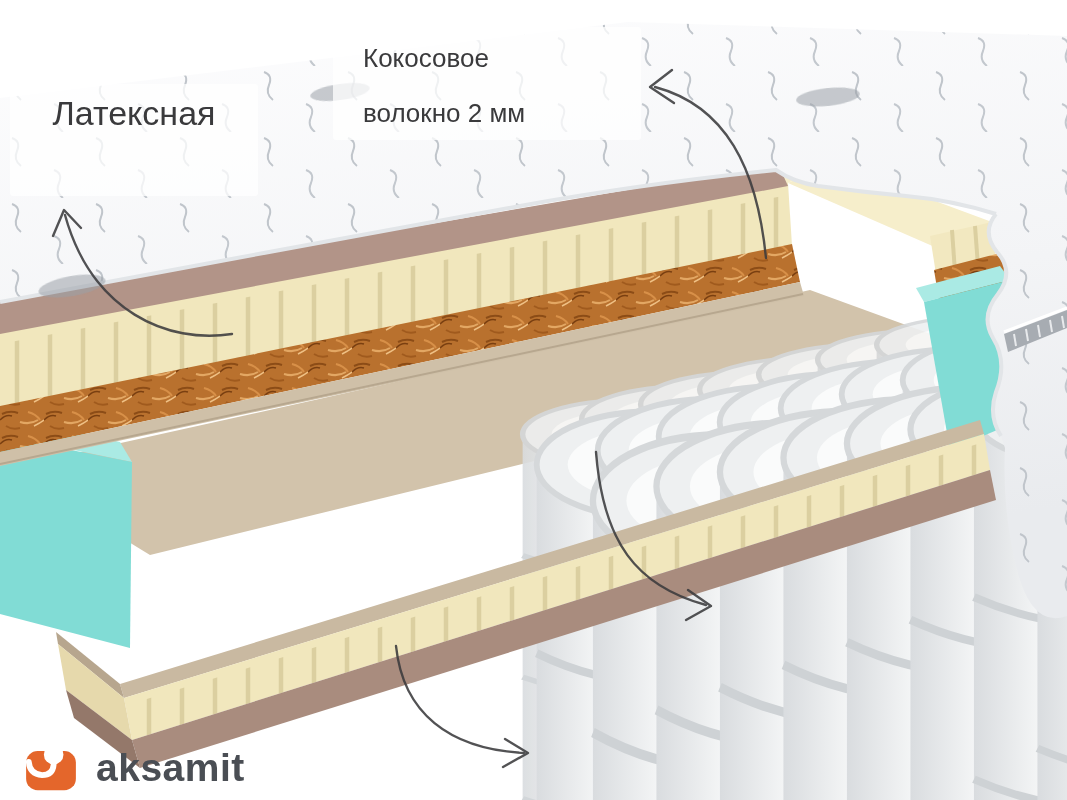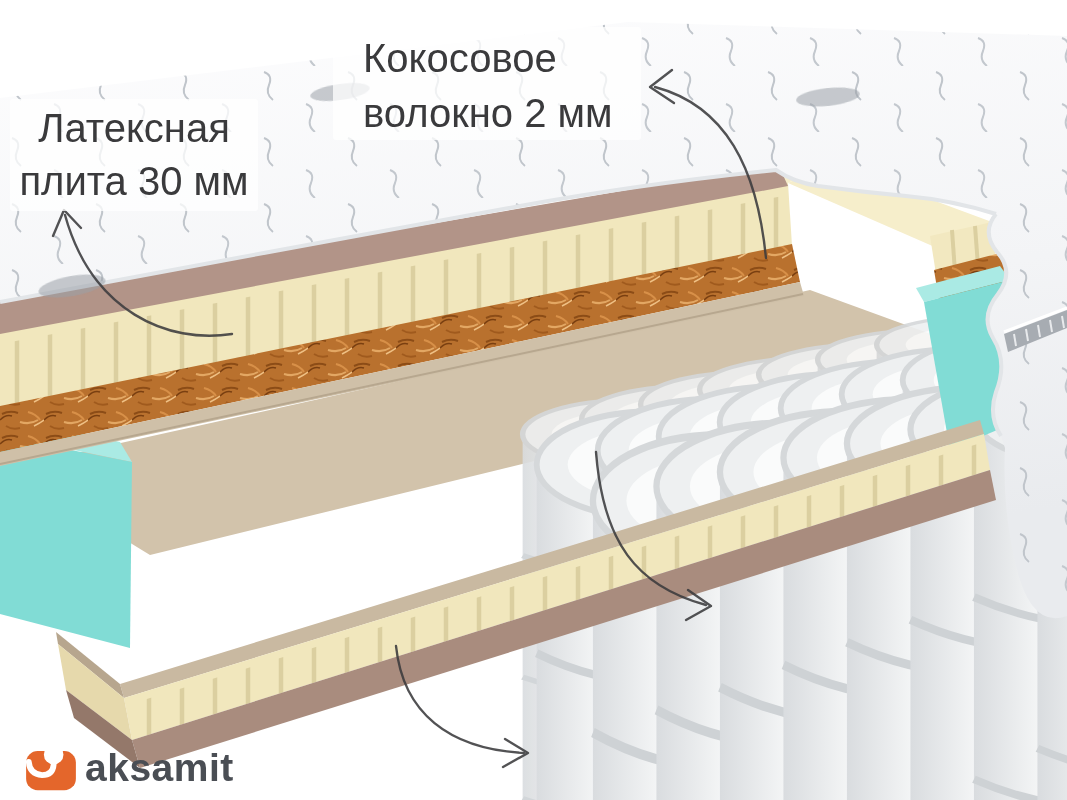--- a/index.html
+++ b/index.html
@@ -1,27 +1,27 @@
 <!DOCTYPE html>
 <html><head>
 <meta charset="utf-8">
 <style>
   html,body{margin:0;padding:0;background:#fff;}
   #stage{position:relative;width:1067px;height:800px;background:#ffffff;overflow:hidden;
          font-family:"Liberation Sans",sans-serif;}
   #stage svg.scene{position:absolute;left:0;top:0;}
   .callout{position:absolute;color:#3a3a3c;}
   .callout .ln{display:block;}
-  #c-latex-top{left:10px;top:99px;width:248px;height:112px;background:rgba(255,255,255,.75);
-    border-radius:3px;text-align:center;font-size:40px;line-height:53px;padding-top:3px;box-sizing:border-box;}
+  #c-latex-top{left:10px;top:84px;width:248px;height:112px;background:rgba(255,255,255,.75);
+    border-radius:3px;text-align:center;font-size:34px;line-height:53px;padding-top:3px;box-sizing:border-box;}
   #c-coconut{left:333px;top:27px;width:308px;height:113px;background:rgba(255,255,255,.75);
-    border-radius:3px;font-size:40px;line-height:55px;padding:4px 0 0 30px;box-sizing:border-box;}
+    border-radius:3px;font-size:26px;line-height:55px;padding:4px 0 0 30px;box-sizing:border-box;}
   #c-springs{left:725px;top:553px;font-size:37px;line-height:53px;}
   #c-latex-bottom{left:532px;top:722px;font-size:37px;white-space:pre;}
-  #logo{position:absolute;left:24px;top:744px;display:flex;align-items:center;gap:7px;}
+  #logo{position:absolute;left:24px;top:744px;display:flex;align-items:center;gap:18px;}
   #logo .logo-text{font-size:39px;font-weight:700;letter-spacing:.5px;color:#4a4e54;line-height:48px;}
 </style>
 </head>
 <body>
 
 <div id="stage">
 
 <svg class="scene" width="1067" height="800" viewBox="0 0 1067 800">
   <defs>
     <linearGradient id="coverGrad" x1="0" y1="0" x2="0.25" y2="1">
@@ -191,21 +191,20 @@
     <path d="M672,70 L650,87 L674,103" stroke="#3b3b3d"></path>
     <path d="M596,452 C603,542 636,586 706,605" stroke="#3b3b3d"></path>
     <path d="M688,590 L711,606 L686,620" stroke="#3b3b3d"></path>
     <path d="M396,646 C403,713 449,749 524,753" stroke="#3b3b3d"></path>
     <path d="M505,739 L528,753 L503,767" stroke="#3b3b3d"></path>
   </g>
 </svg>
 
 <div class="callout" id="c-latex-top">
   <span class="ln">Латексная</span>
-  <span class="ln">плита 30 мм</span>
 </div>
 <div class="callout" id="c-coconut">
   <span class="ln">Кокосовое</span>
   <span class="ln">волокно 2 мм</span>
 </div>
 <div class="callout" id="c-latex-bottom">
   
 </div>
 
 <div id="logo">

